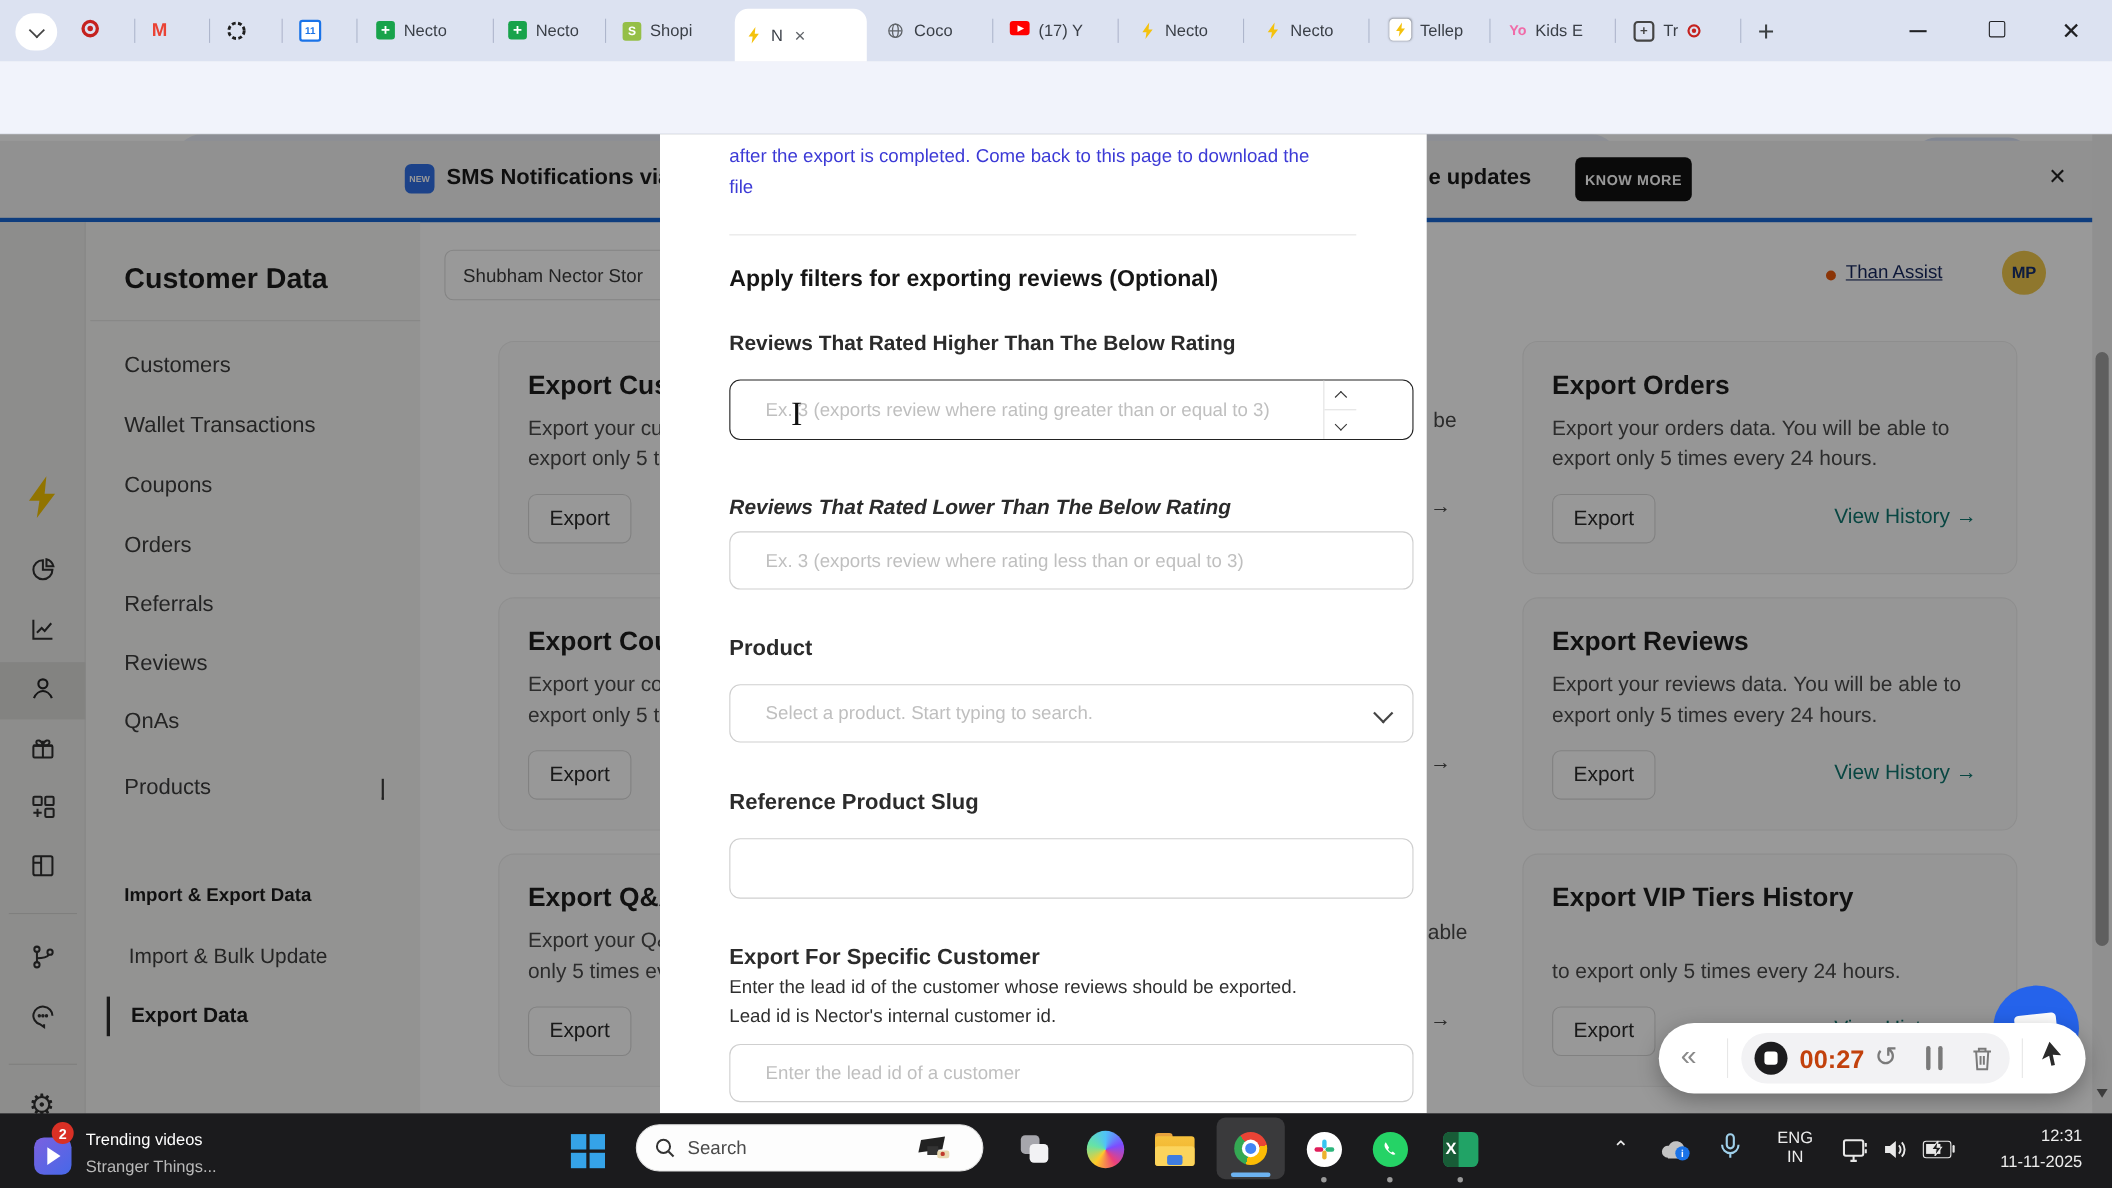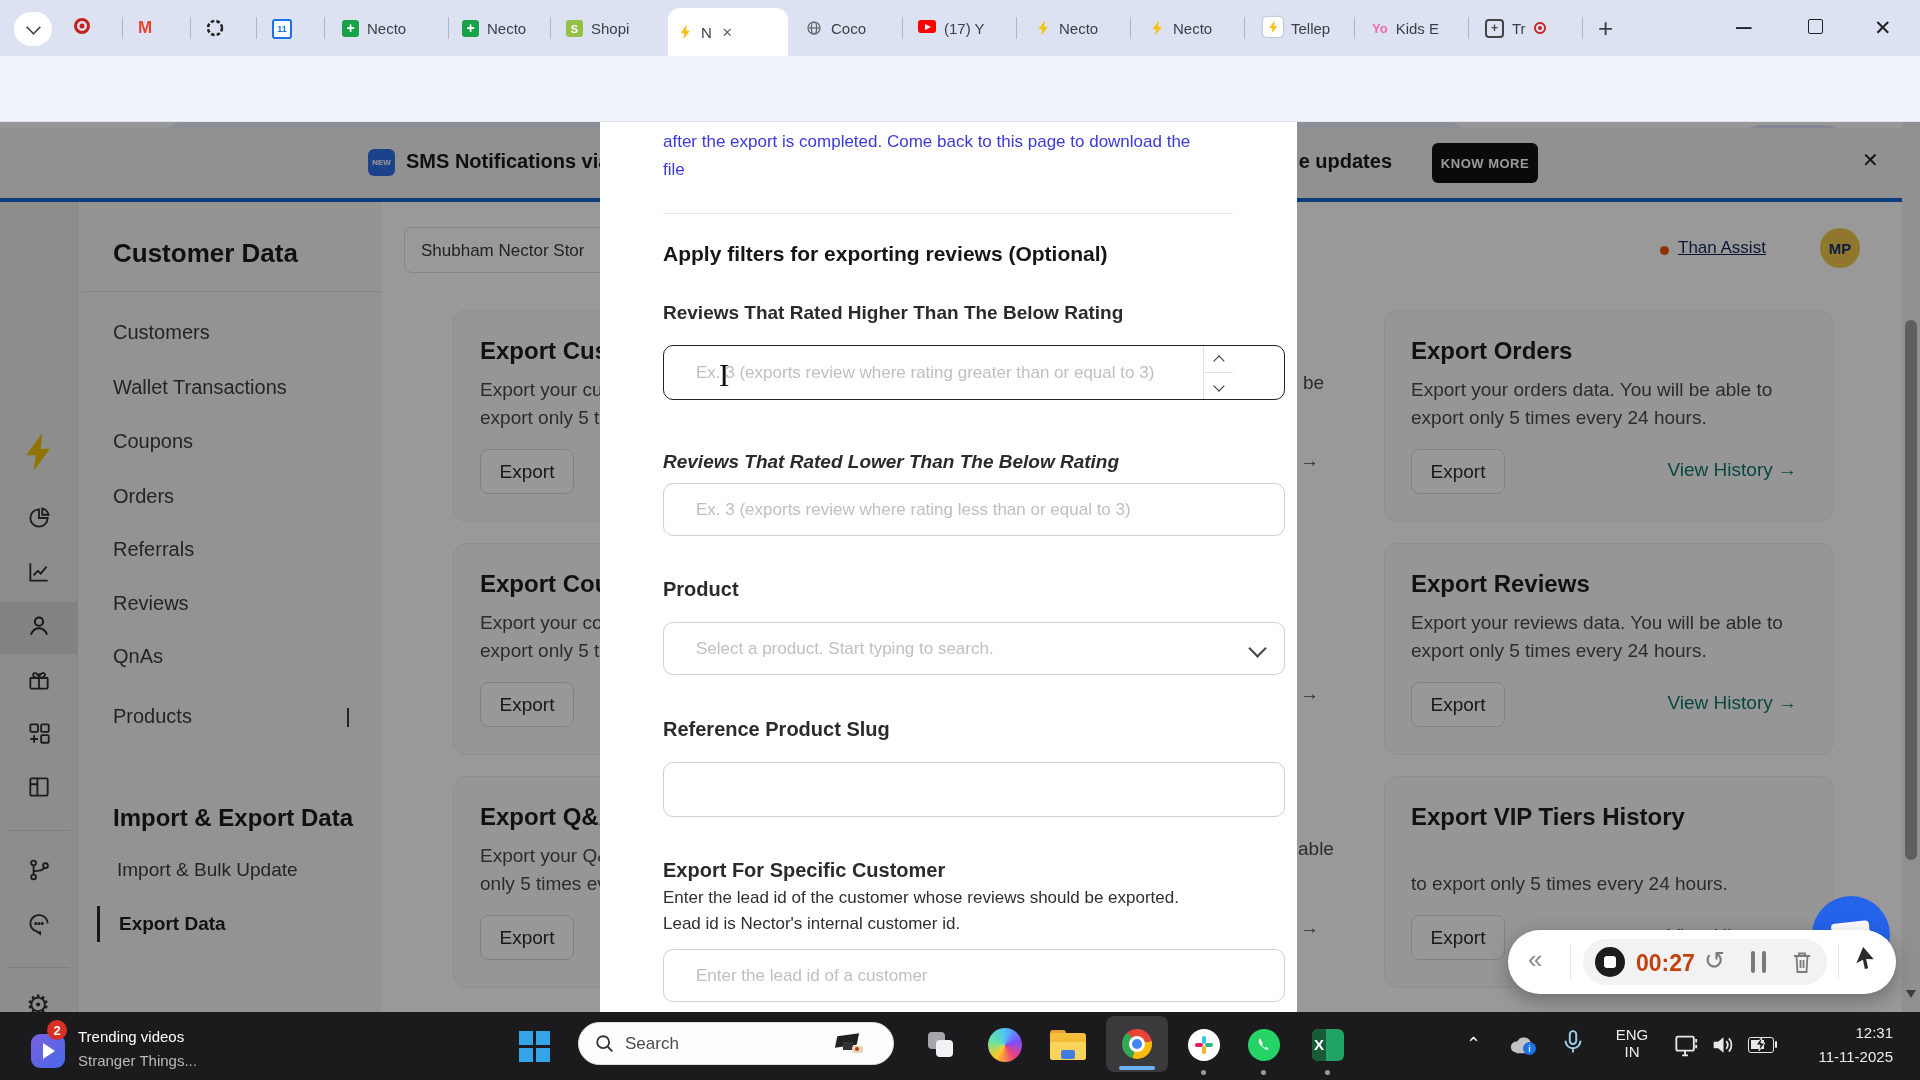--- a/index.html
+++ b/index.html
@@ -311,21 +311,21 @@
       <div class="mi" style="left: 35px; top: 228px;">Coupons</div>
       <div class="mi" style="left: 35px; top: 283px;">Orders</div>
       <div class="mi" style="left: 35px; top: 336px;">Referrals</div>
       <div class="mi" style="left: 35px; top: 390px;">Reviews</div>
       <div class="mi" style="left: 35px; top: 443px;">QnAs</div>
       <div class="mi" style="left: 35px; top: 503px;">Products</div>
     </div>
   <div class="abs" style="left:269px;top:506px;">
     <span class="chev" style="border-color:#3c3c3c;"></span>
   </div>
-  <div class="abs" style="left:35px;top:602px;font-size:24px;font-weight:700;color:#1c1c1c;">Import &amp; Export Data</div>
+  <div class="abs" style="left:35px;top:602px;font-size:17px;font-weight:700;color:#1c1c1c;">Import &amp; Export Data</div>
   <div class="abs mi" style="left:39px;top:657px;font-size:19px;">Import &amp; Bulk Update</div>
   <div class="abs" style="left:19px;top:704px;width:3px;height:36px;background:#2b2b2b;"></div>
   <div class="abs mi" style="left:41px;top:711px;font-size:19px;font-weight:700;color:#1d1d1d;">Export Data</div>
 </div>
 
 <div class="abs" style="left:404px;top:227px;width:234px;height:46px;background:#fff;border:1px solid #ddd;border-radius:8px;box-sizing:border-box;">
   <span class="abs" style="left:16px;top:13px;font-size:17px;color:#3a3a3a;white-space:nowrap;">Shubham Nector Stor</span>
 </div>
 
 <div class="abs" style="left:1660px;top:246px;width:9px;height:9px;border-radius:50%;background:#e8590c;"></div>

